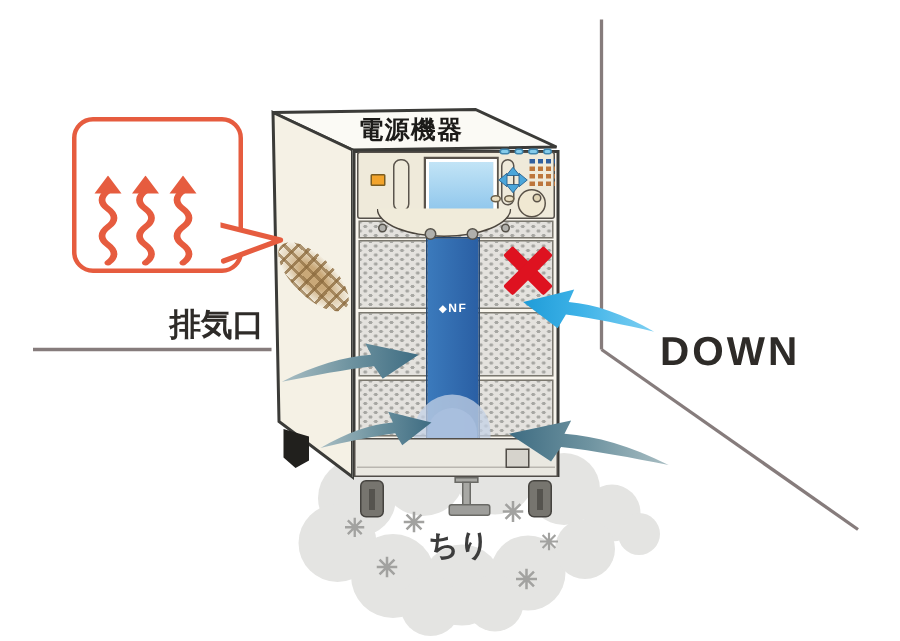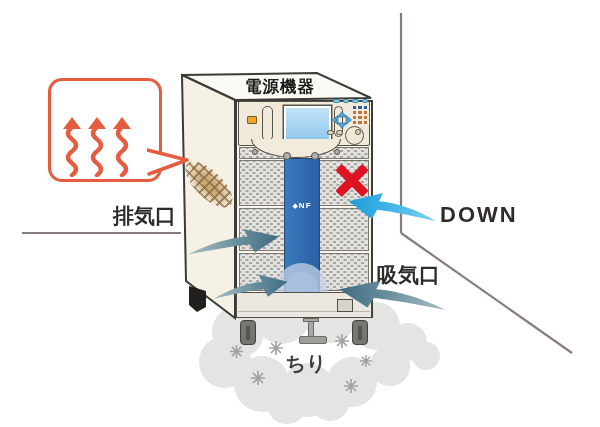--- a/index.html
+++ b/index.html
@@ -58,21 +58,21 @@
     <polygon points="182,75 235,100 235,318 186,281" fill="#f5f1e5" stroke="#3b3b38" stroke-width="2"></polygon>
     <polygon points="189,286 206,291 206,307 197,312 189,305" fill="#21201d"></polygon>
   </svg>
 
   <div class="abs" style="left:179px;top:171px;width:60px;height:27px;transform:rotate(44deg);border-radius:50%;
               background:
                 repeating-linear-gradient(90deg, rgba(139,106,61,.75) 0 2px, rgba(0,0,0,0) 2px 7px),
                 repeating-linear-gradient(0deg,  rgba(139,106,61,.65) 0 2px, rgba(0,0,0,0) 2px 7px),
                 radial-gradient(ellipse at center, #c9a878 25%, rgba(201,168,120,0) 72%);"></div>
 
-  <div class="label" style="left:239px;top:76px;width:82px;font-size:16.5px;letter-spacing:1px;color:#1c1b19;text-align:center;">電源機器</div>
+  <div class="label" style="left:239px;top:76px;width:82px;font-size:16.5px;letter-spacing:1px;color:#1c1b19;">電源機器</div>
 
   <div class="abs" style="left:235px;top:100px;width:138px;height:218px;background:#f8f5ed;border:2px solid #3b3b38;"></div>
 
   <div class="abs" style="left:238px;top:101px;width:132px;height:45px;background:#efeada;border:1.5px solid #55504a;border-radius:2px;"></div>
   <div class="abs" style="left:247px;top:116px;width:10px;height:8px;background:#f2a42c;border:1px solid #7a5c20;border-radius:1px;"></div>
   <div class="abs" style="left:262px;top:106px;width:11px;height:35px;background:#efeada;border:1.5px solid #5a544c;border-radius:5px;"></div>
   <div class="abs" style="left:284px;top:106px;width:47px;height:37px;background:linear-gradient(#c2e4f6,#8fc6ec);
               border:2px solid #ffffff;box-shadow:0 0 0 1.5px #5a544c;"></div>
   <div class="abs" style="left:334px;top:106px;width:9px;height:31px;background:#efeada;border:1.5px solid #5a544c;border-radius:5px;"></div>
 
@@ -213,17 +213,16 @@
     <path d="M10 0v20 M0 10h20 M2.9 2.9l14.2 14.2 M17.1 2.9L2.9 17.1" stroke="#a2a2a0" stroke-width="2.4"></path>
     </svg>
   <svg class="abs" style="left:251px;top:371px;" width="14" height="14" viewBox="0 0 20 20">
     <path d="M10 0v20 M0 10h20 M2.9 2.9l14.2 14.2 M17.1 2.9L2.9 17.1" stroke="#a2a2a0" stroke-width="2.4"></path>
     </svg>
   <svg class="abs" style="left:344px;top:379px;" width="14" height="14" viewBox="0 0 20 20">
     <path d="M10 0v20 M0 10h20 M2.9 2.9l14.2 14.2 M17.1 2.9L2.9 17.1" stroke="#a2a2a0" stroke-width="2.4"></path>
     </svg>
 
   <div class="label" style="left:113px;top:202px;font-size:21px;">排気口</div>
-  <div class="label" style="left:440px;top:202px;font-size:22px;letter-spacing:2px;">DOWN</div>
-  <div class="label" style="left:377px;top:261px;font-size:21px;">吸気口</div>
+  <div class="label" style="left:440px;top:219px;font-size:27px;letter-spacing:2px;">DOWN</div>
   <div class="label" style="left:246px;top:350px;width:120px;text-align:center;font-size:20px;color:#3c3c3c;">ちり</div>
 
 </div>
 
 </body></html>

